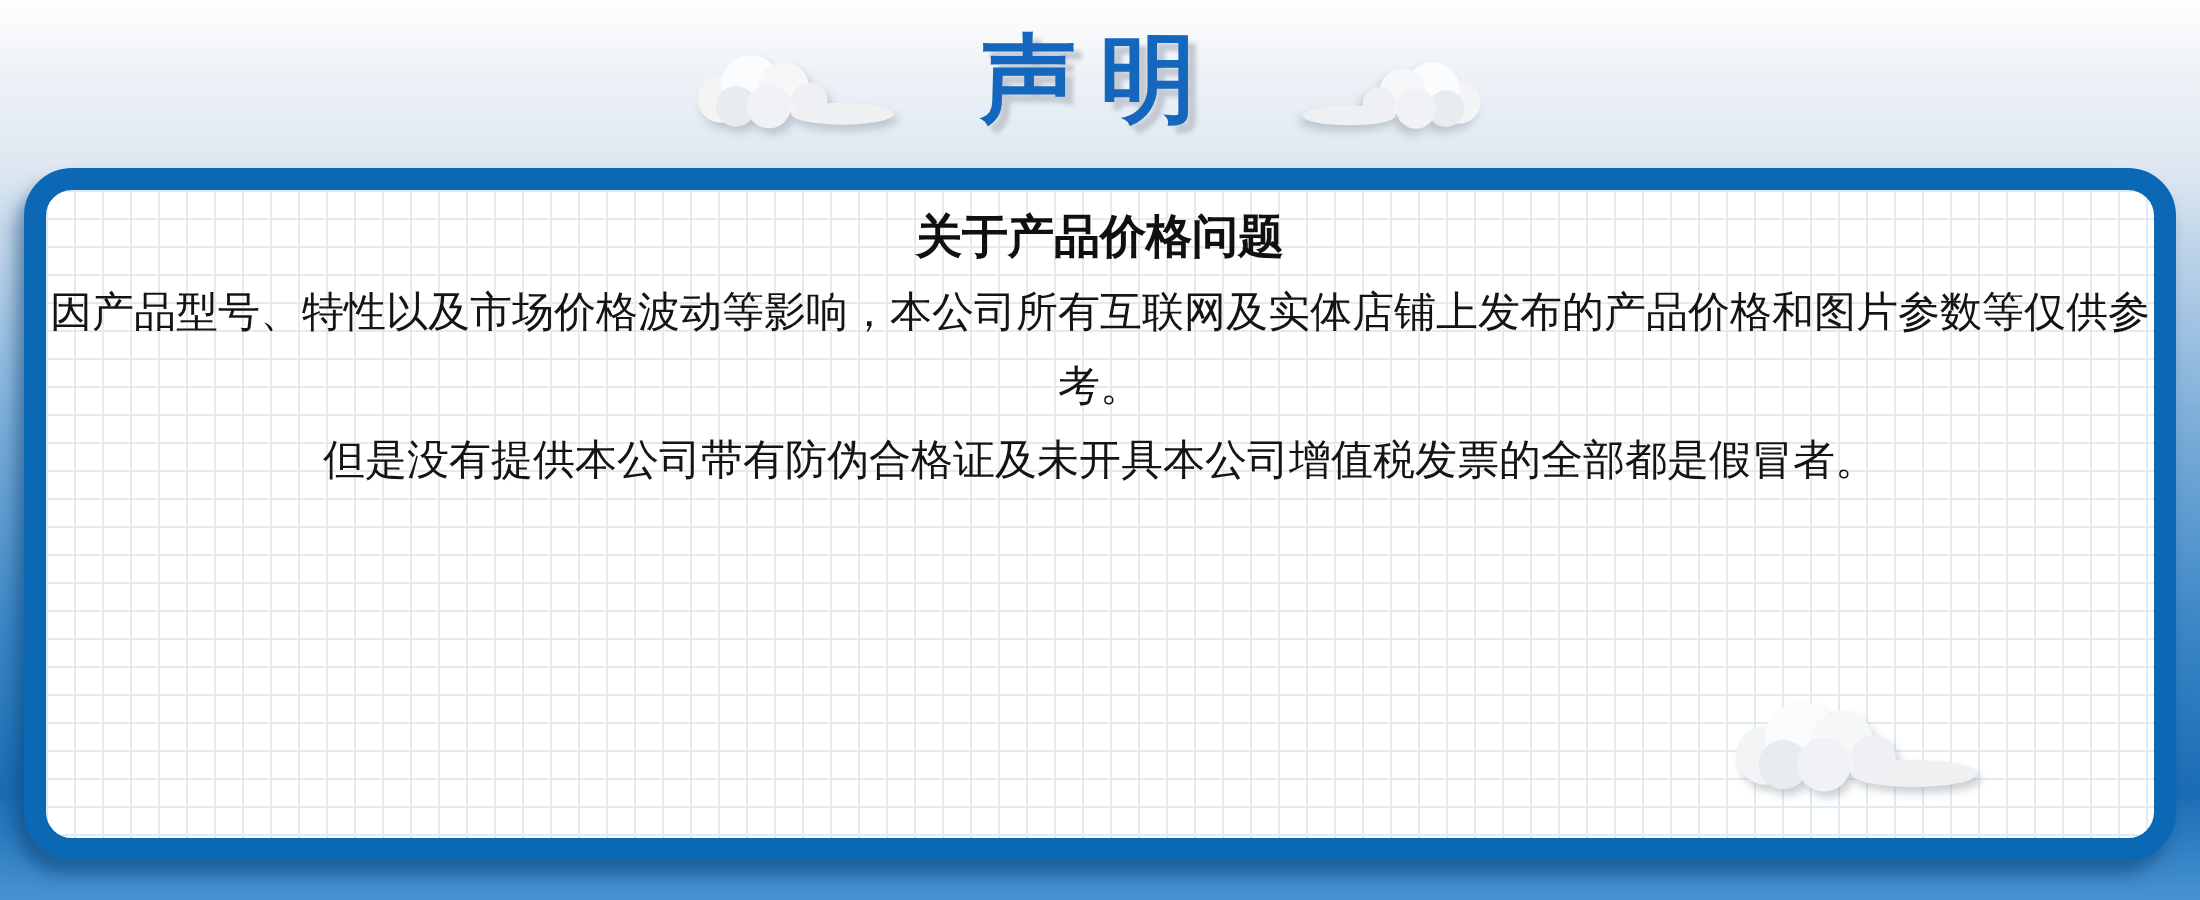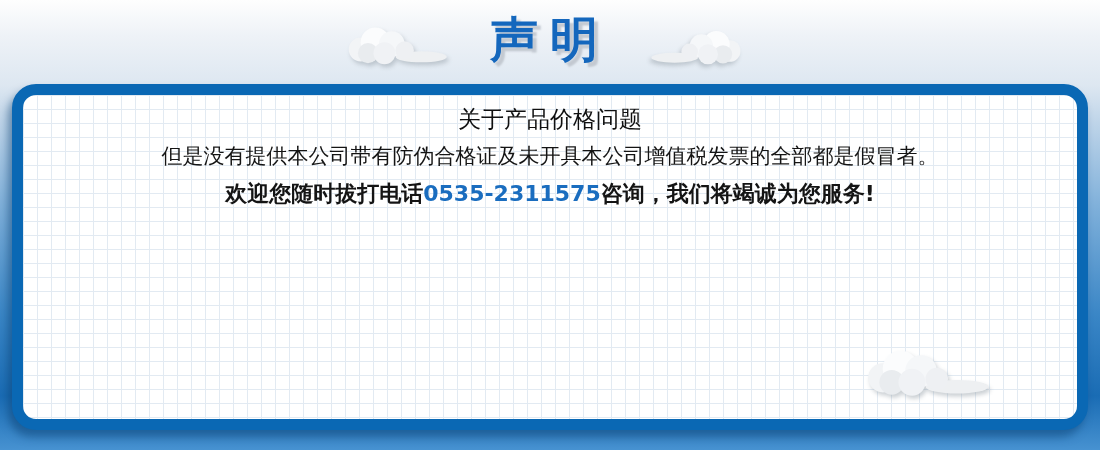--- a/index.html
+++ b/index.html
@@ -25,21 +25,21 @@
     background-color:#ffffff;
     background-image:
       linear-gradient(#e2eaf2 1px,transparent 1px),
       linear-gradient(90deg,#e2eaf2 1px,transparent 1px);
     background-size:14px 14px;
     box-shadow:-4px 7px 8px rgba(8,62,112,.5);
     z-index:0;
   }
   .content{position:relative;z-index:2;padding-top:6px;text-align:center;color:#141414;}
   .content p{margin:0;line-height:37px;font-size:21px;}
-  .content p.h{font-weight:normal;font-size:23px;color:#101010;}
+  .content p.h{font-weight:bold;font-size:23px;color:#101010;}
   .content p.f{font-weight:bold;font-size:22px;}
   .phone{color:#1a6dbf;font-weight:bold;}
 </style>
 </head>
 <body>
 
 <svg width="0" height="0" style="position:absolute">
   <defs>
     <g id="cloud-shape">
       <ellipse cx="88" cy="38" rx="28" ry="6" fill="#eef0f2"></ellipse>
@@ -59,20 +59,20 @@
   </svg>
   <div class="title">声明</div>
   <svg class="cloud cloud-hr" viewBox="0 0 120 48">
     <use href="#cloud-shape"></use>
   </svg>
 </div>
 
 <div class="panel">
   <div class="content">
     <p class="h">关于产品价格问题</p>
+    <p>因产品型号、特性以及市场价格波动等影响，本公司所有互联网及实体店铺上发布的产品价格和图片参数等仅供参考。</p>
     <p>但是没有提供本公司带有防伪合格证及未开具本公司增值税发票的全部都是假冒者。</p>
-    <p class="f"><span>欢迎您随时拔打电话</span><span class="phone">0535-2311575</span><span>咨询，我们将竭诚为您服务!</span></p>
   </div>
 </div>
 
 <svg class="cloud cloud-br" viewBox="0 0 120 48">
   <use href="#cloud-shape"></use>
 </svg>
 
 </body></html>

